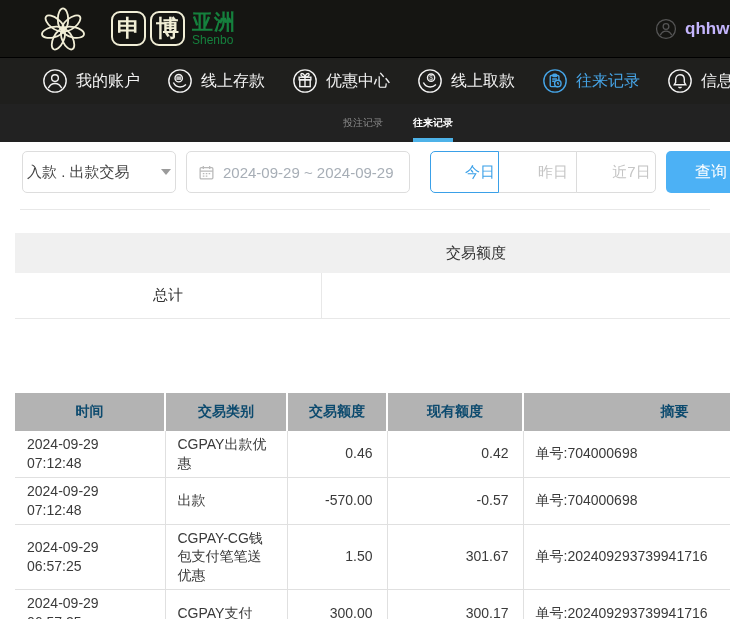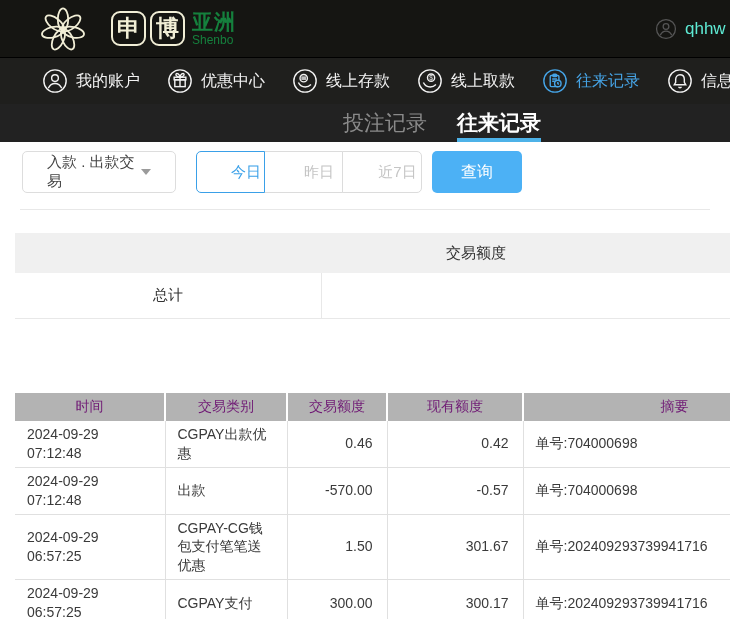--- a/index.html
+++ b/index.html
@@ -20,54 +20,54 @@
     color:#f1eed6; font-size:23px; font-weight:700; display:flex;
     align-items:center; justify-content:center; margin-right:4px;
   }
   .logo-region { margin-left:3px; color:#15803d; line-height:1; }
   .logo-region .cn { font-size:21px; font-weight:700; letter-spacing:1px; }
   .logo-region .en { font-size:12px; margin-top:2px; }
   .user {
     position:absolute; left:655px; top:0; height:57px; display:flex;
     align-items:center; gap:8px; cursor:pointer; white-space:nowrap;
   }
-  .user .uname { color:#5eead4; font-size:17px; font-weight:400;text-align:right; }
+  .user .uname { color:#c4b5fd; font-size:17px; font-weight:700;text-align:right; }
   
   .mainnav {
     height:47px; background:#1f1f1d; border-top:1px solid #000;
     display:flex; align-items:center; padding-left:42px; gap:27px;
     overflow:hidden; white-space:nowrap;
   }
   .nav-item {
     display:flex; align-items:center; gap:8px; color:#f2f2f2;
     font-size:16px; cursor:pointer; flex:none;
   }
   .nav-item.active { color:#46a4e6; }
   
   .subnav {
     height:38px; background:#222; display:flex; align-items:stretch;
     padding-left:343px; gap:30px; overflow:hidden; white-space:nowrap;
   }
   .tab {
-    color:#8a8a8a; font-size:21px; display:flex; align-items:center;
+    color:#8a8a8a; font-size:10px; display:flex; align-items:center;
     cursor:pointer; position:relative; flex:none;
   }
   .tab.active { color:#fff; font-weight:600; }
   .tab.active::after {
     content:""; position:absolute; left:0; right:0; bottom:0;
     height:4px; background:#4db2e8;
   }
   
   .filters {
     margin-top:9px; padding-left:22px; display:flex; align-items:center;
     height:42px;
   }
   .select {
     width:154px; height:42px; border:1px solid #ddd; border-radius:5px;
-    display:flex; align-items:center; padding:0 24px; color:#444;
+    display:flex; align-items:center; padding:0 4px; color:#444;
     font-size:15px; cursor:pointer; background:#fff; flex:none;
   }
   .select .caret {
     margin-left:auto; width:0; height:0; border-left:5px solid transparent;
     border-right:5px solid transparent; border-top:6px solid #9b9b9b;
   }
   .datebox {
     width:224px; height:42px; border:1px solid #ddd; border-radius:5px;
     display:flex; align-items:center; gap:8px; padding:0 11px;
     color:#a7aeb6; font-size:15px; margin-left:10px; cursor:pointer;
@@ -99,22 +99,22 @@
   .sum-row { height:46px; display:flex; border-bottom:1px solid #e8e8e8; }
   .sum-row .cell {
     display:flex; align-items:center; justify-content:center;
   }
   .sum-row .c1 { width:307px; border-right:1px solid #e8e8e8; }
   .sum-row .c2 { width:308px; border-right:1px solid #e8e8e8; }
   .sum-row .c3 { width:195px; }
   
   .dtable { margin:74px 0 0 15px; width:810px; border-collapse:collapse; table-layout:fixed; }
   .dtable th {
-    background:#b3b3b3; color:#701a75; font-size:14px; font-weight:400;
-    height:28px; border-right:2px solid #fff; text-align:center;
+    background:#b3b3b3; color:#0c4a6e; font-size:14px; font-weight:700;
+    height:38px; border-right:2px solid #fff; text-align:center;
   }
   .dtable th:last-child { border-right:none; }
   .dtable td {
     font-size:14px; color:#3a3a3a; border-bottom:1px solid #e0e0e0;
     border-right:1px solid #e0e0e0; height:38px; padding:4px 12px;
     line-height:1.35; background:#fff;
   }
   .dtable td:last-child { border-right:none; }
   .dtable col.c-time { width:150px; }
   .dtable col.c-type { width:122px; }
@@ -162,40 +162,40 @@
     <svg width="26" height="26" viewBox="0 0 24 24" fill="none" stroke="#f2f2f2" stroke-width="1.3">
       <circle cx="12" cy="12" r="10.3"></circle>
         <circle cx="12" cy="9.3" r="3.1"></circle>
       <path d="M5.8 18.7c1.4-3 3.7-4.4 6.2-4.4s4.8 1.4 6.2 4.4"></path>
     </svg>
     <span>我的账户</span>
   </div>
   <div class="nav-item">
     <svg width="26" height="26" viewBox="0 0 24 24" fill="none" stroke="#f2f2f2" stroke-width="1.3">
       <circle cx="12" cy="12" r="10.3"></circle>
+      <circle cx="10.8" cy="9.4" r="3.4"></circle>
+      <path d="M8.6 8.4h4.4M8.6 10.2h4.4"></path>
+      <path d="M5.9 13.4c1.3 2.7 3.4 4.1 6.3 4.1 2.1 0 3.9-.8 5.3-2.2"></path>
+    </svg>
+    <span>线上存款</span>
+  </div>
+  <div class="nav-item">
+    <svg width="26" height="26" viewBox="0 0 24 24" fill="none" stroke="#f2f2f2" stroke-width="1.3">
+      <circle cx="12" cy="12" r="10.3"></circle>
       <rect x="7.2" y="10.9" width="9.6" height="6.3"></rect>
       <rect x="6.6" y="8.5" width="10.8" height="2.4"></rect>
       <path d="M12 8.5v8.7"></path>
       <path d="M12 8.3c-2.6 0-4.4-1.6-3.6-2.8.8-1.1 3 0 3.6 2.8z"></path>
       <path d="M12 8.3c2.6 0 4.4-1.6 3.6-2.8-.8-1.1-3 0-3.6 2.8z"></path>
     </svg>
     <span>优惠中心</span>
   </div>
   <div class="nav-item">
     <svg width="26" height="26" viewBox="0 0 24 24" fill="none" stroke="#f2f2f2" stroke-width="1.3">
       <circle cx="12" cy="12" r="10.3"></circle>
-      <circle cx="10.8" cy="9.4" r="3.4"></circle>
-      <path d="M8.6 8.4h4.4M8.6 10.2h4.4"></path>
-      <path d="M5.9 13.4c1.3 2.7 3.4 4.1 6.3 4.1 2.1 0 3.9-.8 5.3-2.2"></path>
-    </svg>
-    <span>线上存款</span>
-  </div>
-  <div class="nav-item">
-    <svg width="26" height="26" viewBox="0 0 24 24" fill="none" stroke="#f2f2f2" stroke-width="1.3">
-      <circle cx="12" cy="12" r="10.3"></circle>
       <circle cx="13" cy="8.9" r="3.3"></circle>
       <text x="13" y="10.9" font-size="6" text-anchor="middle" fill="#f2f2f2" stroke="none">$</text>
       <path d="M5.9 13.4c1.3 2.7 3.4 4.1 6.3 4.1 2.1 0 3.9-.8 5.3-2.2"></path>
     </svg>
     <span>线上取款</span>
   </div>
   <div class="nav-item active">
     <svg width="26" height="26" viewBox="0 0 24 24" fill="none" stroke="#46a4e6" stroke-width="1.3">
       <circle cx="12" cy="12" r="10.3"></circle>
       <rect x="7.6" y="6.9" width="8" height="10.3" rx="1"></rect>
@@ -222,20 +222,28 @@
   </div>
   <div class="tab active">
     <span>往来记录</span>
   </div>
 </div>
 
 <div class="filters">
   <div class="select">
     <span>入款 . 出款交易</span>
     <span class="caret"></span>
+  </div>
+  <div class="datebox">
+    <svg width="17" height="17" viewBox="0 0 16 16" fill="none" stroke="#b9b9b9" stroke-width="1.2">
+      <rect x="2" y="3.5" width="12" height="10.5" rx="1"></rect>
+      <path d="M2 6.8h12M5 1.8v3M11 1.8v3"></path>
+      <path d="M4.5 9h1.5M7.3 9h1.5M10 9h1.5M4.5 11.5h1.5M7.3 11.5h1.5"></path>
+    </svg>
+    <span>2024-09-29 ~ 2024-09-29</span>
   </div>
   <button class="qbtn b1 active">今日</button>
   <button class="qbtn b2">昨日</button>
   <button class="qbtn b3">近7日</button>
   <button class="searchbtn">查询</button>
 </div>
 
 <hr class="divider">
 
 <div class="sumtable">

